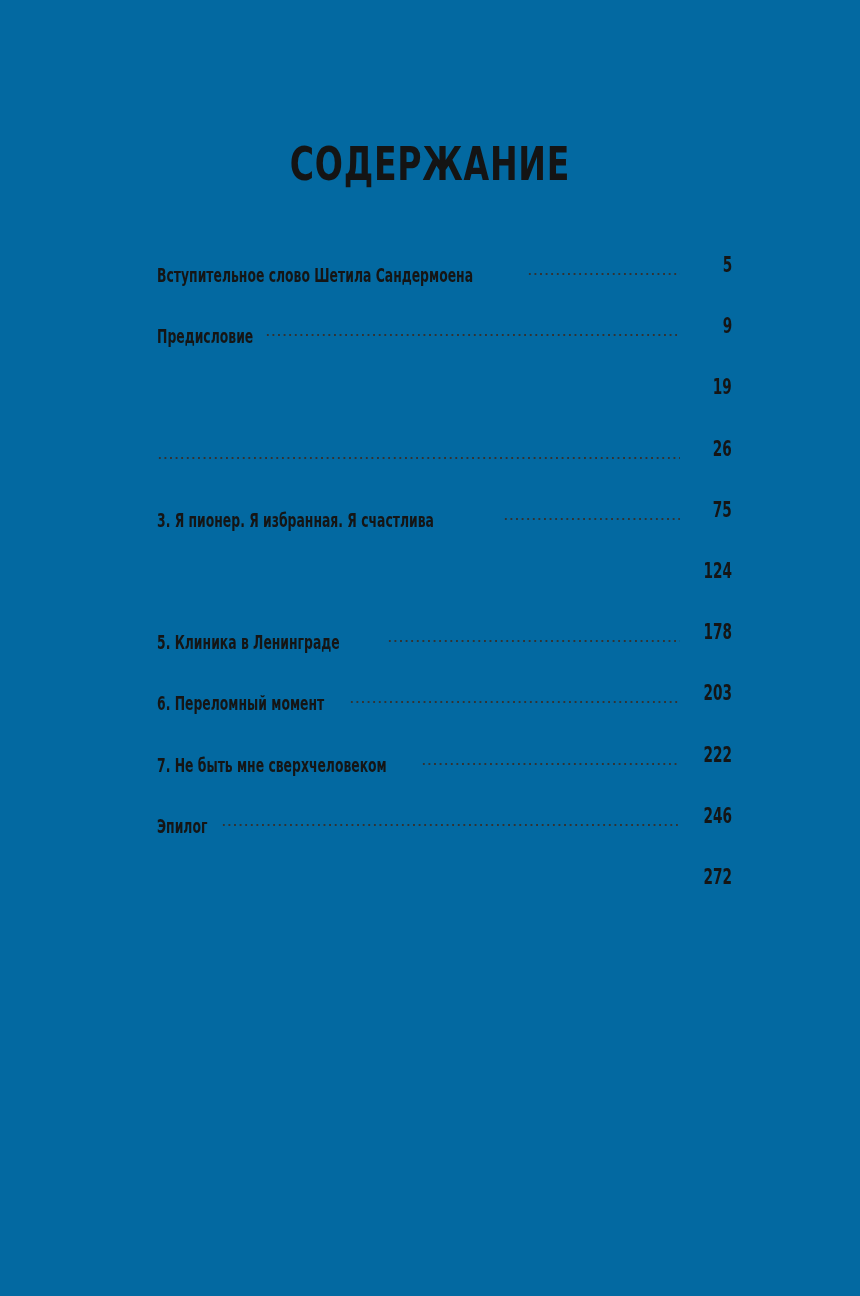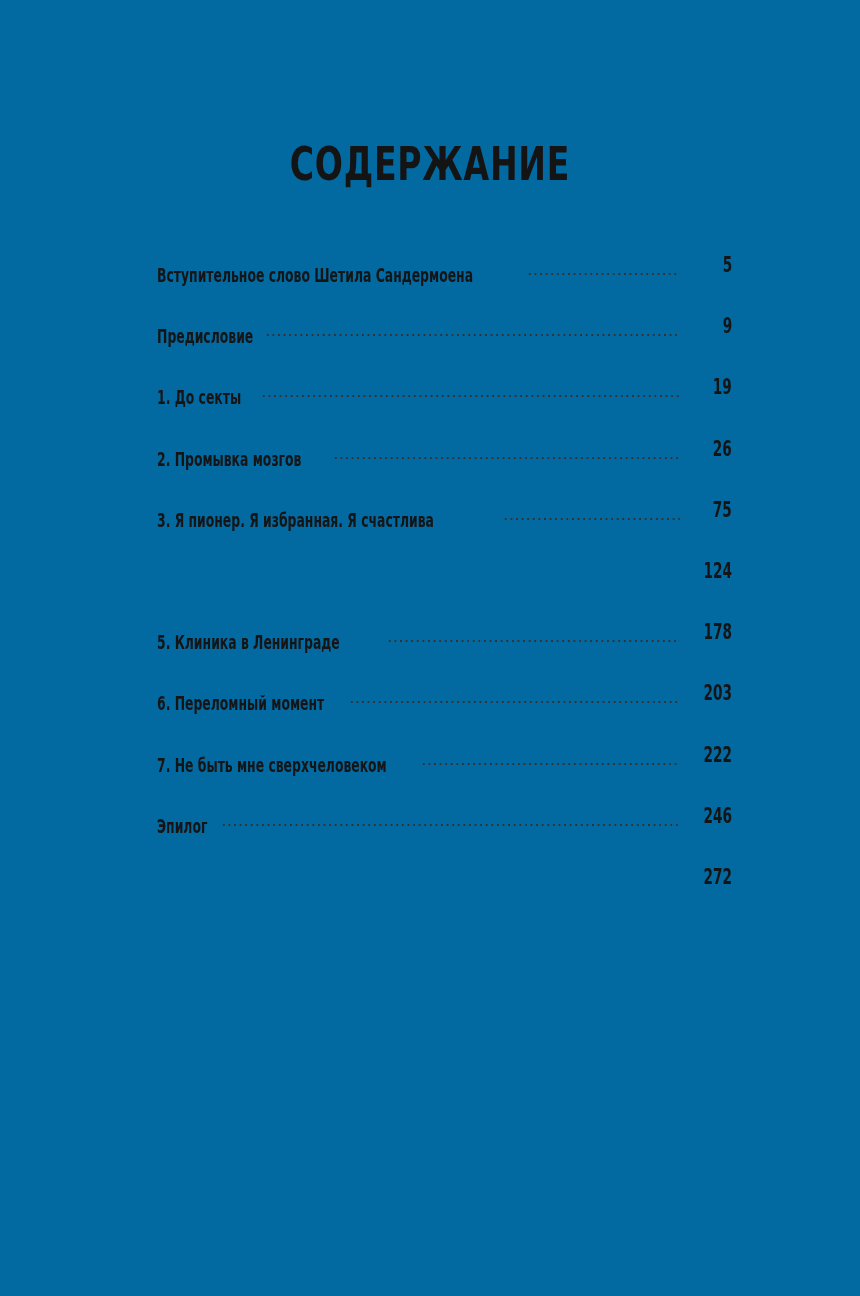--- a/index.html
+++ b/index.html
@@ -119,30 +119,25 @@
 
     <div class="toc-row">
       <div class="entry">
         <div class="title-wrap" style="width:108px"><span class="entry-title">Предисловие</span></div>
         <div class="leader"></div>
       </div>
       <span class="page-num">9</span>
     </div>
 
     <div class="toc-row">
-      <div class="entry">
-        <div class="title-wrap" style="width:104px"><span class="entry-title">1. До секты</span></div>
-        <div class="leader"></div>
-      </div>
       <span class="page-num">19</span>
     </div>
 
     <div class="toc-row">
       <div class="entry">
-        <div class="title-wrap" style="width:176px"><span class="entry-title">2. Промывка мозгов</span></div>
         <div class="leader"></div>
       </div>
       <span class="page-num">26</span>
     </div>
 
     <div class="toc-row">
       <div class="entry">
         <div class="title-wrap" style="width:346px"><span class="entry-title">3. Я пионер. Я избранная. Я счастлива</span></div>
         <div class="leader"></div>
       </div>

